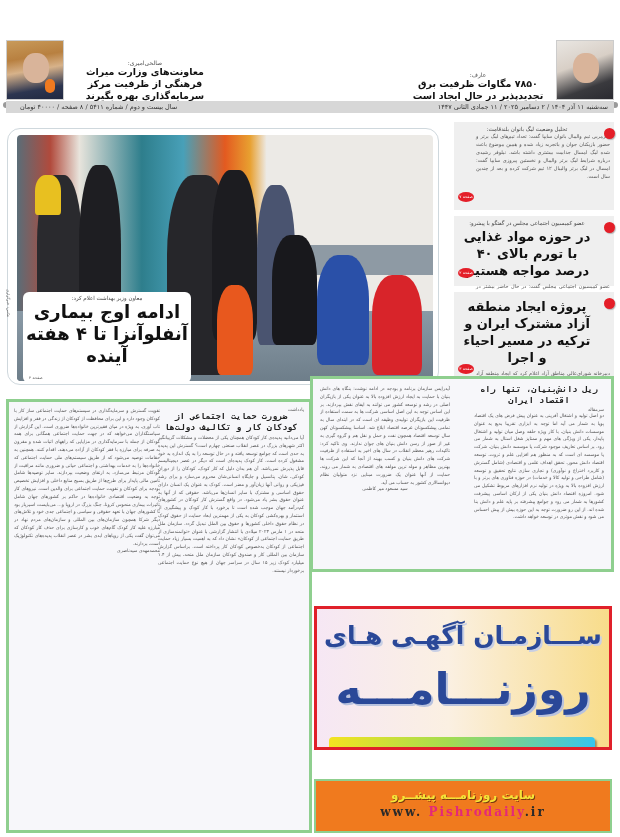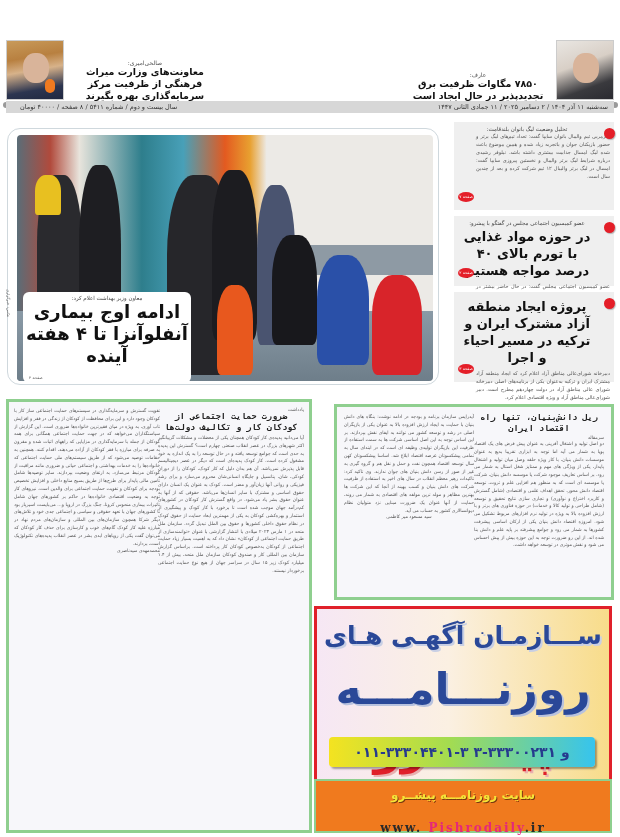--- a/index.html
+++ b/index.html
@@ -56,44 +56,44 @@
   .lead .caption-box .kicker { font-size: 5.5px; color: #444; }
   .lead .caption-box .title { font-size: 18px; font-weight: bold; line-height: 22px; color: #111; }
   .lead .caption-box .ref { position: absolute; left: 6px; bottom: 3px; font-size: 4px; color: #555; }
   .lead .credit { position: absolute; left: -2px; top: 160px; writing-mode: vertical-rl; font-size: 4px; color: #666; }
 
   
   .box { position: absolute; border: 3px solid #8fcf8f; background: #f7f7fa; }
   .box .title { font-size: 8.5px; font-weight: bold; text-align: center; color: #222; line-height: 11px; font-family: Liberation Mono, monospace; }
   .box .kicker { font-size: 4.5px; color: #555; }
   .box .body { font-size: 4.6px; line-height: 7.8px; color: #555; text-align: justify; }
-  .box-econ { right: 6px; top: 404px; width: 280px; height: 196px; padding: 4px 5px; }
+  .box-econ { right: 6px; top: 376px; width: 304px; height: 196px; padding: 4px 5px; }
   .box-econ .col { position: absolute; top: 6px; width: 130px; height: 180px; overflow: hidden; }
   .box-econ .col-r { right: 7px; }
   .box-econ .col-l { left: 7px; }
   .box-econ .signature { font-size: 4.6px; color: #555; text-align: center; }
 
   .box-kids { left: 6px; top: 399px; width: 306px; height: 434px; padding: 4px; }
   .box-kids .col { position: absolute; top: 5px; width: 146px; height: 420px; overflow: hidden; }
   .box-kids .col-r { right: 5px; }
   .box-kids .col-l { left: 5px; }
 
   
-  .ad { position: absolute; left: 314px; top: 606px; width: 298px; height: 192px; border: 3px solid #e0202a;
+  .ad { position: absolute; left: 314px; top: 606px; width: 298px; height: 144px; border: 3px solid #e0202a;
         background: linear-gradient(90deg,#f6e7f4 0%,#fbf0e2 45%,#f8dc8a 100%); overflow: hidden; }
   .ad .line1 { position: absolute; top: 12px; width: 100%; text-align: center; font-size: 25px; font-weight: bold; color: #2a4898; text-shadow: 2px 2px 0 #c8cfe4; letter-spacing: 3px; }
   .ad .line2 { position: absolute; top: 50px; width: 100%; text-align: center; font-size: 44px; font-weight: bold; line-height: 60px; }
   .ad .line2 .blue { color: #2a4898; text-shadow: 2px 2px 0 #b8c2de; }
   .ad .line2 .red { color: #e0202a; text-shadow: 2px 2px 0 #e8b0b0; }
   .ad .phones { position: absolute; left: 12px; top: 128px; width: 266px; height: 30px; border-radius: 4px;
         background: linear-gradient(90deg,#f4e320 0%,#a4dc50 45%,#36c4ee 100%); box-shadow: 2px 2px 2px rgba(0,0,0,.35);
         font-size: 14px; font-weight: bold; color: #263a8e; text-align: center; line-height: 30px; direction: ltr; }
   .site { position: absolute; left: 314px; top: 779px; width: 298px; height: 54px; border: 2px solid #8fcf8f; background: #f07a1e; text-align: center; }
   .site .fa { margin-top: 7px; font-size: 12px; font-weight: bold; color: #f5e438; text-shadow: 1px 1px 0 #7a3a10; letter-spacing: 2px; }
-  .site .url { margin-top: 19px; font-family: "DejaVu Serif", serif; font-size: 12px; font-weight: bold; color: #2a2a2a; letter-spacing: 2px; direction: ltr; }
+  .site .url { margin-top: 3px; font-family: "DejaVu Serif", serif; font-size: 12px; font-weight: bold; color: #2a2a2a; letter-spacing: 2px; direction: ltr; }
   .site .url .pink { color: #e4287a; }
 </style>
 </head>
 <body>
 
 <header class="masthead">
   <div class="teaser teaser-right">
     <div class="photo">
         <div class="face"></div>
       </div>

